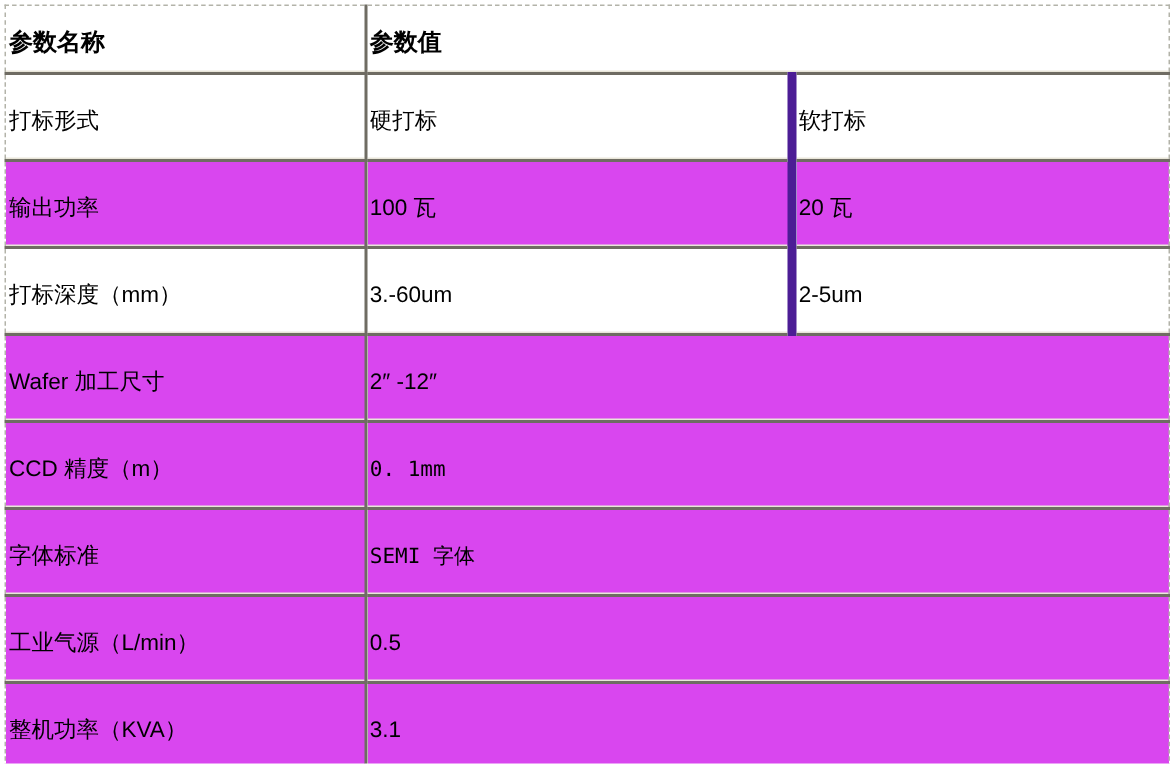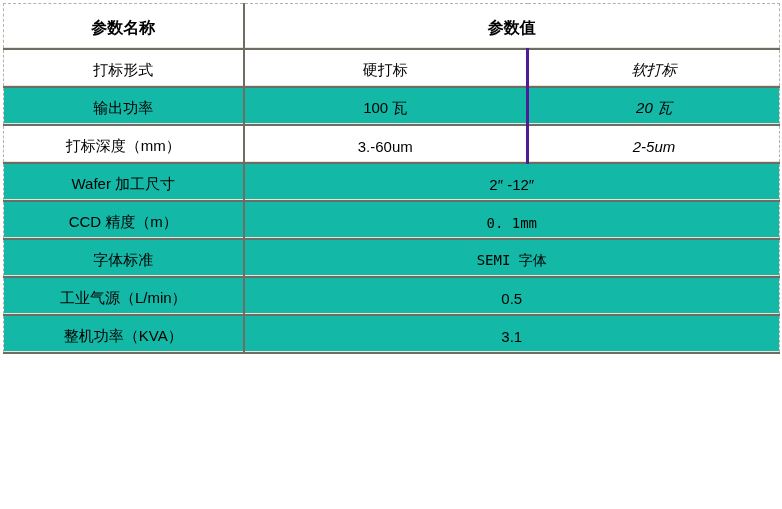--- a/index.html
+++ b/index.html
@@ -6,33 +6,33 @@
   .page {
     width: 782px; height: 509px; background: #ffffff;
     font-family: "Liberation Sans", sans-serif; color: #000;
     box-sizing: border-box; padding: 3px;
   }
   table.params {
     border-collapse: collapse; table-layout: fixed;
     width: 776px; border: 1px dashed #b3b3a9;
   }
   td {
-    text-align: center; vertical-align: middle;
+    vertical-align: middle;
     border-bottom: 2px solid #6f6c63;
     box-shadow: inset 0 -1px 0 #e9e6d9;
     font-size: 15px; padding: 6px 2px 0 2px;
     overflow: hidden; white-space: nowrap;
   }
-  tr { height: 38px; }
+  tr { height: 58px; }
   tr.header-row { height: 45px; }
   tr.header-row td { font-weight: 700; font-size: 16px; }
   td.c1 { border-right: 2px solid #6f6c63; }
-  tr.split td.v3 { border-left: 3px solid #4c1d95; font-style: italic; }
+  tr.split td.v3 { border-left: 6px solid #4c1d95; }
   tr.white td { background: #ffffff; }
-  tr.cyan td  { background: #14b8a6; }
+  tr.cyan td  { background: #d946ef; }
   td.mono { font-family: "DejaVu Sans Mono", monospace; font-size: 14px; }
   td.num { font-size: 15px; }
 </style>
 </head>
 <body>
 
 <div class="page">
   <table class="params">
     <colgroup>
       <col style="width:240px">

